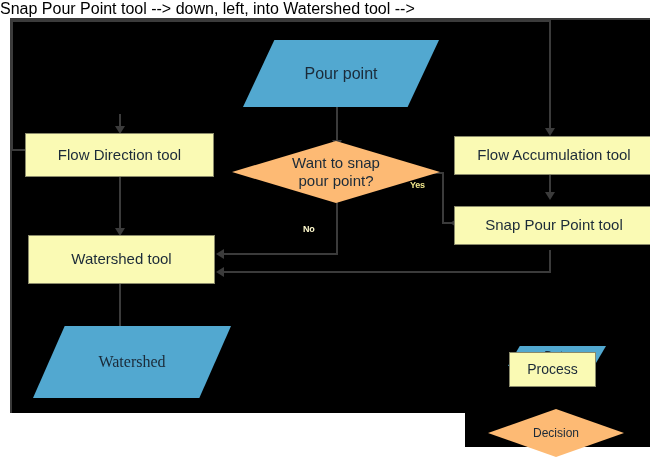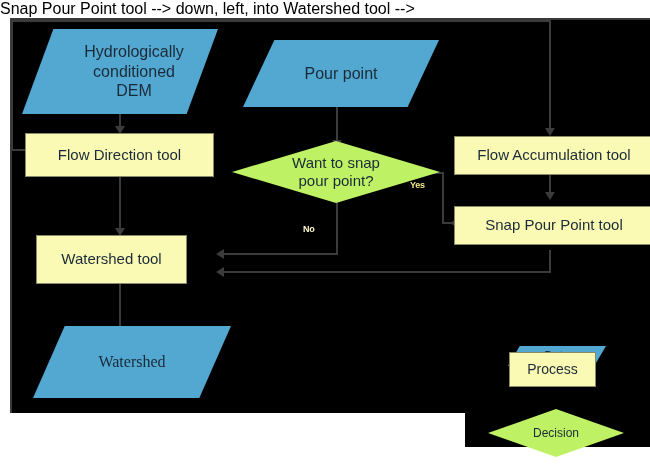--- a/index.html
+++ b/index.html
@@ -21,21 +21,21 @@
   
   .data-shape{background:#52a8d0;font-size:16px;
     -webkit-clip-path:polygon(16% 0,100% 0,84% 100%,0% 100%);
     clip-path:polygon(16% 0,100% 0,84% 100%,0% 100%);}
   .data-shape.legend{font-size:12px;
     -webkit-clip-path:polygon(12% 0,100% 0,88% 100%,0% 100%);
     clip-path:polygon(12% 0,100% 0,88% 100%,0% 100%);}
   .data-shape.left-align span{padding-left:14px;}
 
   
-  .decision{background:#bef264;font-size:15px;
+  .decision{background:#fdba74;font-size:15px;
     -webkit-clip-path:polygon(50% 0,100% 50%,50% 100%,0 50%);
     clip-path:polygon(50% 0,100% 50%,50% 100%,0 50%);}
   .decision.legend{font-size:12px;}
 
   
   .ln{position:absolute;background:#3b3b3b;}
   .ln.h{height:2px;}
   .ln.v{width:2px;}
   .arw{position:absolute;width:0;height:0;}
   .arw.down{border-left:5px solid transparent;border-right:5px solid transparent;border-top:8px solid #3b3b3b;}
@@ -97,27 +97,20 @@
   
   <div class="ln v" style="left:119px;top:284px;height:46px;"></div>
   <div class="arw down" style="left:115px;top:326px;"></div>
 
   
   <div class="edge-label yes" style="left:410px;top:152px;">Yes</div>
   <div class="edge-label no" style="left:303px;top:224px;">No</div>
 
   
 
-  <div class="node data-shape left-align" style="left:22px;top:29px;width:196px;height:85px;">
-    <span>
-        <span>Hydrologically</span>
-        <span>conditioned</span>
-        <span>DEM</span>
-      </span>
-  </div>
 
   <div class="node data-shape" style="left:243px;top:40px;width:196px;height:67px;">
     <span>Pour point</span>
   </div>
 
   <div class="node process" style="left:25px;top:133px;width:189px;height:44px;">
     <span>Flow Direction tool</span>
   </div>
 
   <div class="node process" style="left:454px;top:136px;width:200px;height:39px;">
@@ -128,21 +121,21 @@
     <span>
         <span>Want to snap</span>
         <span>pour point?</span>
       </span>
   </div>
 
   <div class="node process" style="left:454px;top:206px;width:200px;height:39px;">
     <span>Snap Pour Point tool</span>
   </div>
 
-  <div class="node process" style="left:36px;top:235px;width:151px;height:49px;">
+  <div class="node process" style="left:28px;top:235px;width:187px;height:49px;">
     <span>Watershed tool</span>
   </div>
 
   <div class="node data-shape" style="left:33px;top:326px;width:198px;height:72px;font-family:Liberation Serif, serif;">
     <span>Watershed</span>
   </div>
 
   
 
   <div class="node data-shape legend" style="left:508px;top:310px;width:98px;height:20px;margin-top:36px;">

